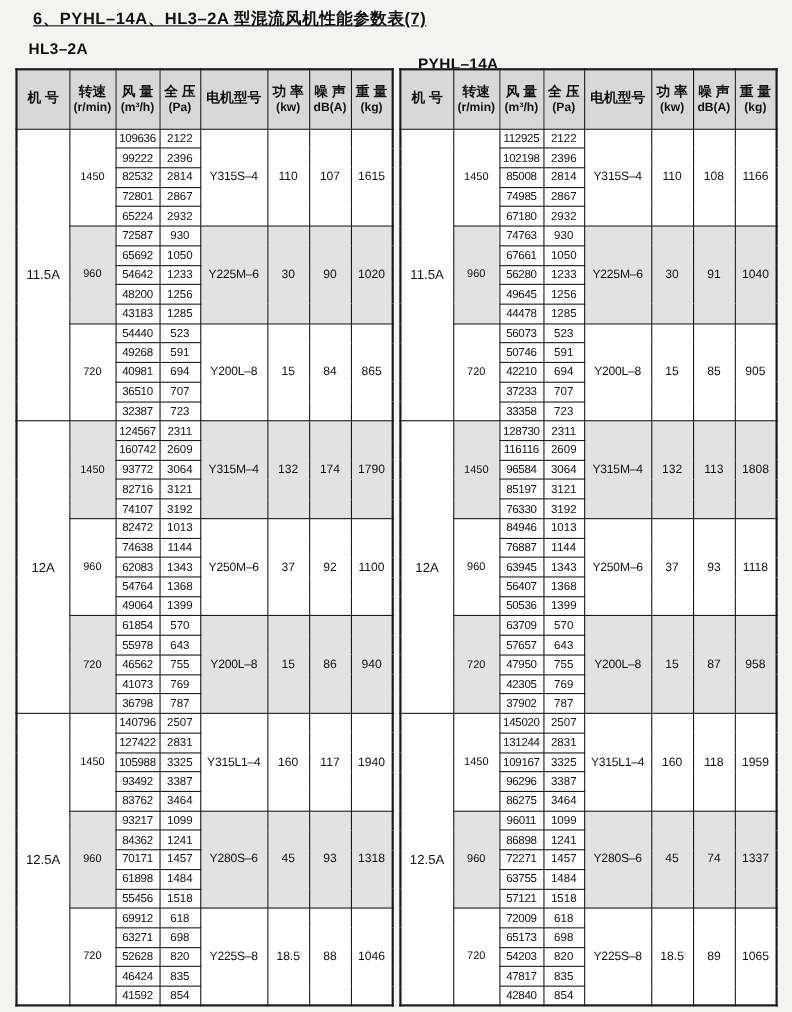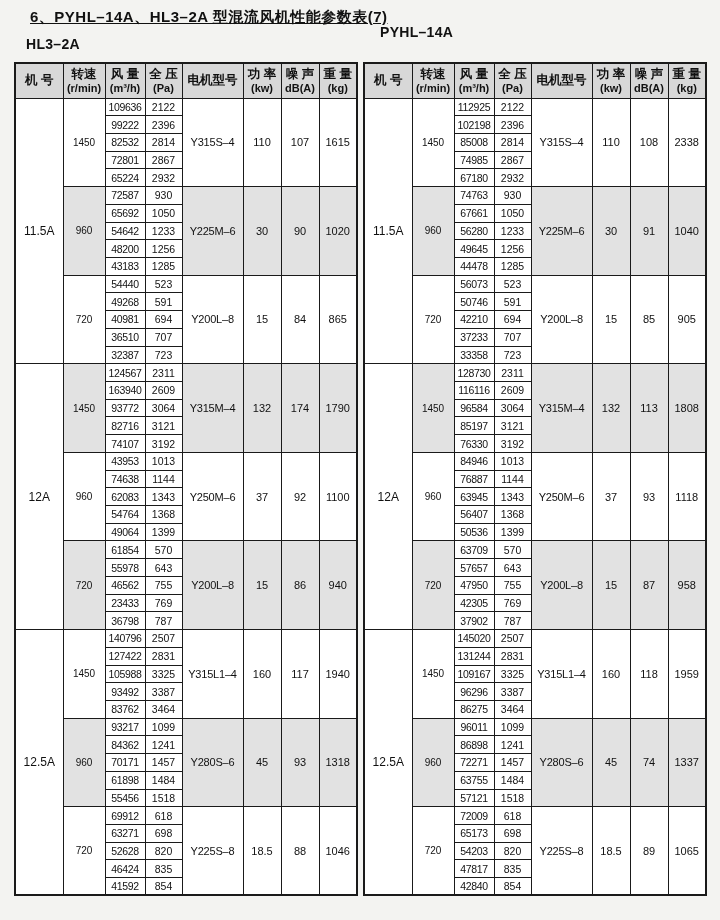--- a/index.html
+++ b/index.html
@@ -23,39 +23,39 @@
     position:absolute;left:30px;top:8px;
     font-size:15px;font-weight:bold;letter-spacing:0.5px;
     white-space:nowrap;
     text-decoration:underline;
   }
   .table-label{
     position:absolute;
     font-size:14px;font-weight:bold;letter-spacing:0.3px;
   }
   .label-left{left:26px;top:36px;}
-  .label-right{left:380px;top:24px;}
+  .label-right{left:380px;top:50px;}
   .table-wrap{position:absolute;top:62px;}
   .wrap-left{left:14px;}
   .wrap-right{left:363px;}
   table.params{
     border-collapse:collapse;
     table-layout:fixed;
     background:var(--cell-bg);
     border:2px solid var(--border);
   }
   table.params th, table.params td{
     border:1px solid var(--border);
     padding:0;
     text-align:center;
     vertical-align:middle;
     overflow:hidden;
   }
   table.params th{
-    height:35px;
+    height:54px;
     background:var(--header-bg);
     font-weight:normal;
   }
   .h-main{font-size:12.5px;font-weight:bold;line-height:1.25;}
   .h-sub{font-size:11px;font-weight:bold;line-height:1.15;}
   table.params tbody tr{height:17.72px;}
   td.machine-cell{font-size:12px;background:var(--cell-bg);}
   td.speed-cell{font-size:10px;}
   td.flow-cell{font-size:10.5px;letter-spacing:-0.3px;background:var(--cell-bg);}
   td.pressure-cell{font-size:10.5px;background:var(--cell-bg);}
@@ -197,38 +197,38 @@
           <td class="machine-cell" rowspan="15">12A</td>
           <td class="speed-cell band" rowspan="5">1450</td>
           <td class="flow-cell">124567</td>
           <td class="pressure-cell">2311</td>
           <td class="motor-cell band" rowspan="5">Y315M–4</td>
           <td class="power-cell band" rowspan="5">132</td>
           <td class="noise-cell band" rowspan="5">174</td>
           <td class="weight-cell band" rowspan="5">1790</td>
         </tr>
         <tr>
-          <td class="flow-cell">163940</td>
+          <td class="flow-cell">160742</td>
           <td class="pressure-cell">2609</td>
         </tr>
         <tr>
           <td class="flow-cell">93772</td>
           <td class="pressure-cell">3064</td>
         </tr>
         <tr>
           <td class="flow-cell">82716</td>
           <td class="pressure-cell">3121</td>
         </tr>
         <tr>
           <td class="flow-cell">74107</td>
           <td class="pressure-cell">3192</td>
         </tr>
         <tr>
           <td class="speed-cell" rowspan="5">960</td>
-          <td class="flow-cell">43953</td>
+          <td class="flow-cell">82472</td>
           <td class="pressure-cell">1013</td>
           <td class="motor-cell" rowspan="5">Y250M–6</td>
           <td class="power-cell" rowspan="5">37</td>
           <td class="noise-cell" rowspan="5">92</td>
           <td class="weight-cell" rowspan="5">1100</td>
         </tr>
         <tr>
           <td class="flow-cell">74638</td>
           <td class="pressure-cell">1144</td>
         </tr>
@@ -255,21 +255,21 @@
         </tr>
         <tr>
           <td class="flow-cell">55978</td>
           <td class="pressure-cell">643</td>
         </tr>
         <tr>
           <td class="flow-cell">46562</td>
           <td class="pressure-cell">755</td>
         </tr>
         <tr>
-          <td class="flow-cell">23433</td>
+          <td class="flow-cell">41073</td>
           <td class="pressure-cell">769</td>
         </tr>
         <tr>
           <td class="flow-cell">36798</td>
           <td class="pressure-cell">787</td>
         </tr>
         <tr>
           <td class="machine-cell" rowspan="15">12.5A</td>
           <td class="speed-cell" rowspan="5">1450</td>
           <td class="flow-cell">140796</td>
@@ -396,21 +396,21 @@
       </thead>
       <tbody>
         <tr>
           <td class="machine-cell" rowspan="15">11.5A</td>
           <td class="speed-cell" rowspan="5">1450</td>
           <td class="flow-cell">112925</td>
           <td class="pressure-cell">2122</td>
           <td class="motor-cell" rowspan="5">Y315S–4</td>
           <td class="power-cell" rowspan="5">110</td>
           <td class="noise-cell" rowspan="5">108</td>
-          <td class="weight-cell" rowspan="5">2338</td>
+          <td class="weight-cell" rowspan="5">1166</td>
         </tr>
         <tr>
           <td class="flow-cell">102198</td>
           <td class="pressure-cell">2396</td>
         </tr>
         <tr>
           <td class="flow-cell">85008</td>
           <td class="pressure-cell">2814</td>
         </tr>
         <tr>

